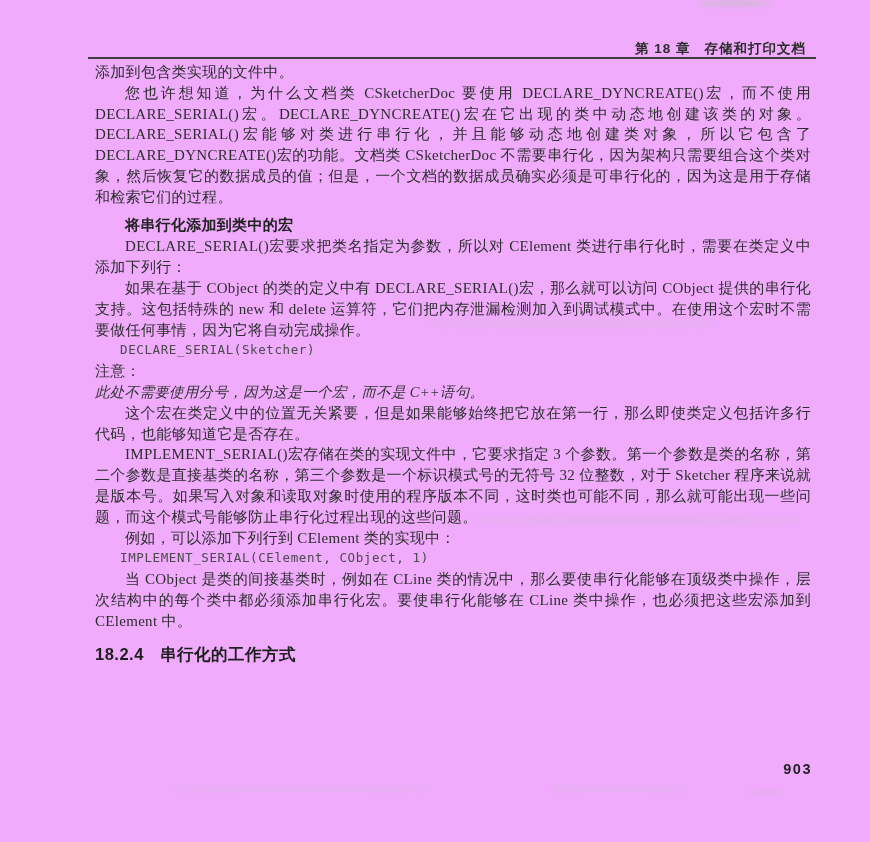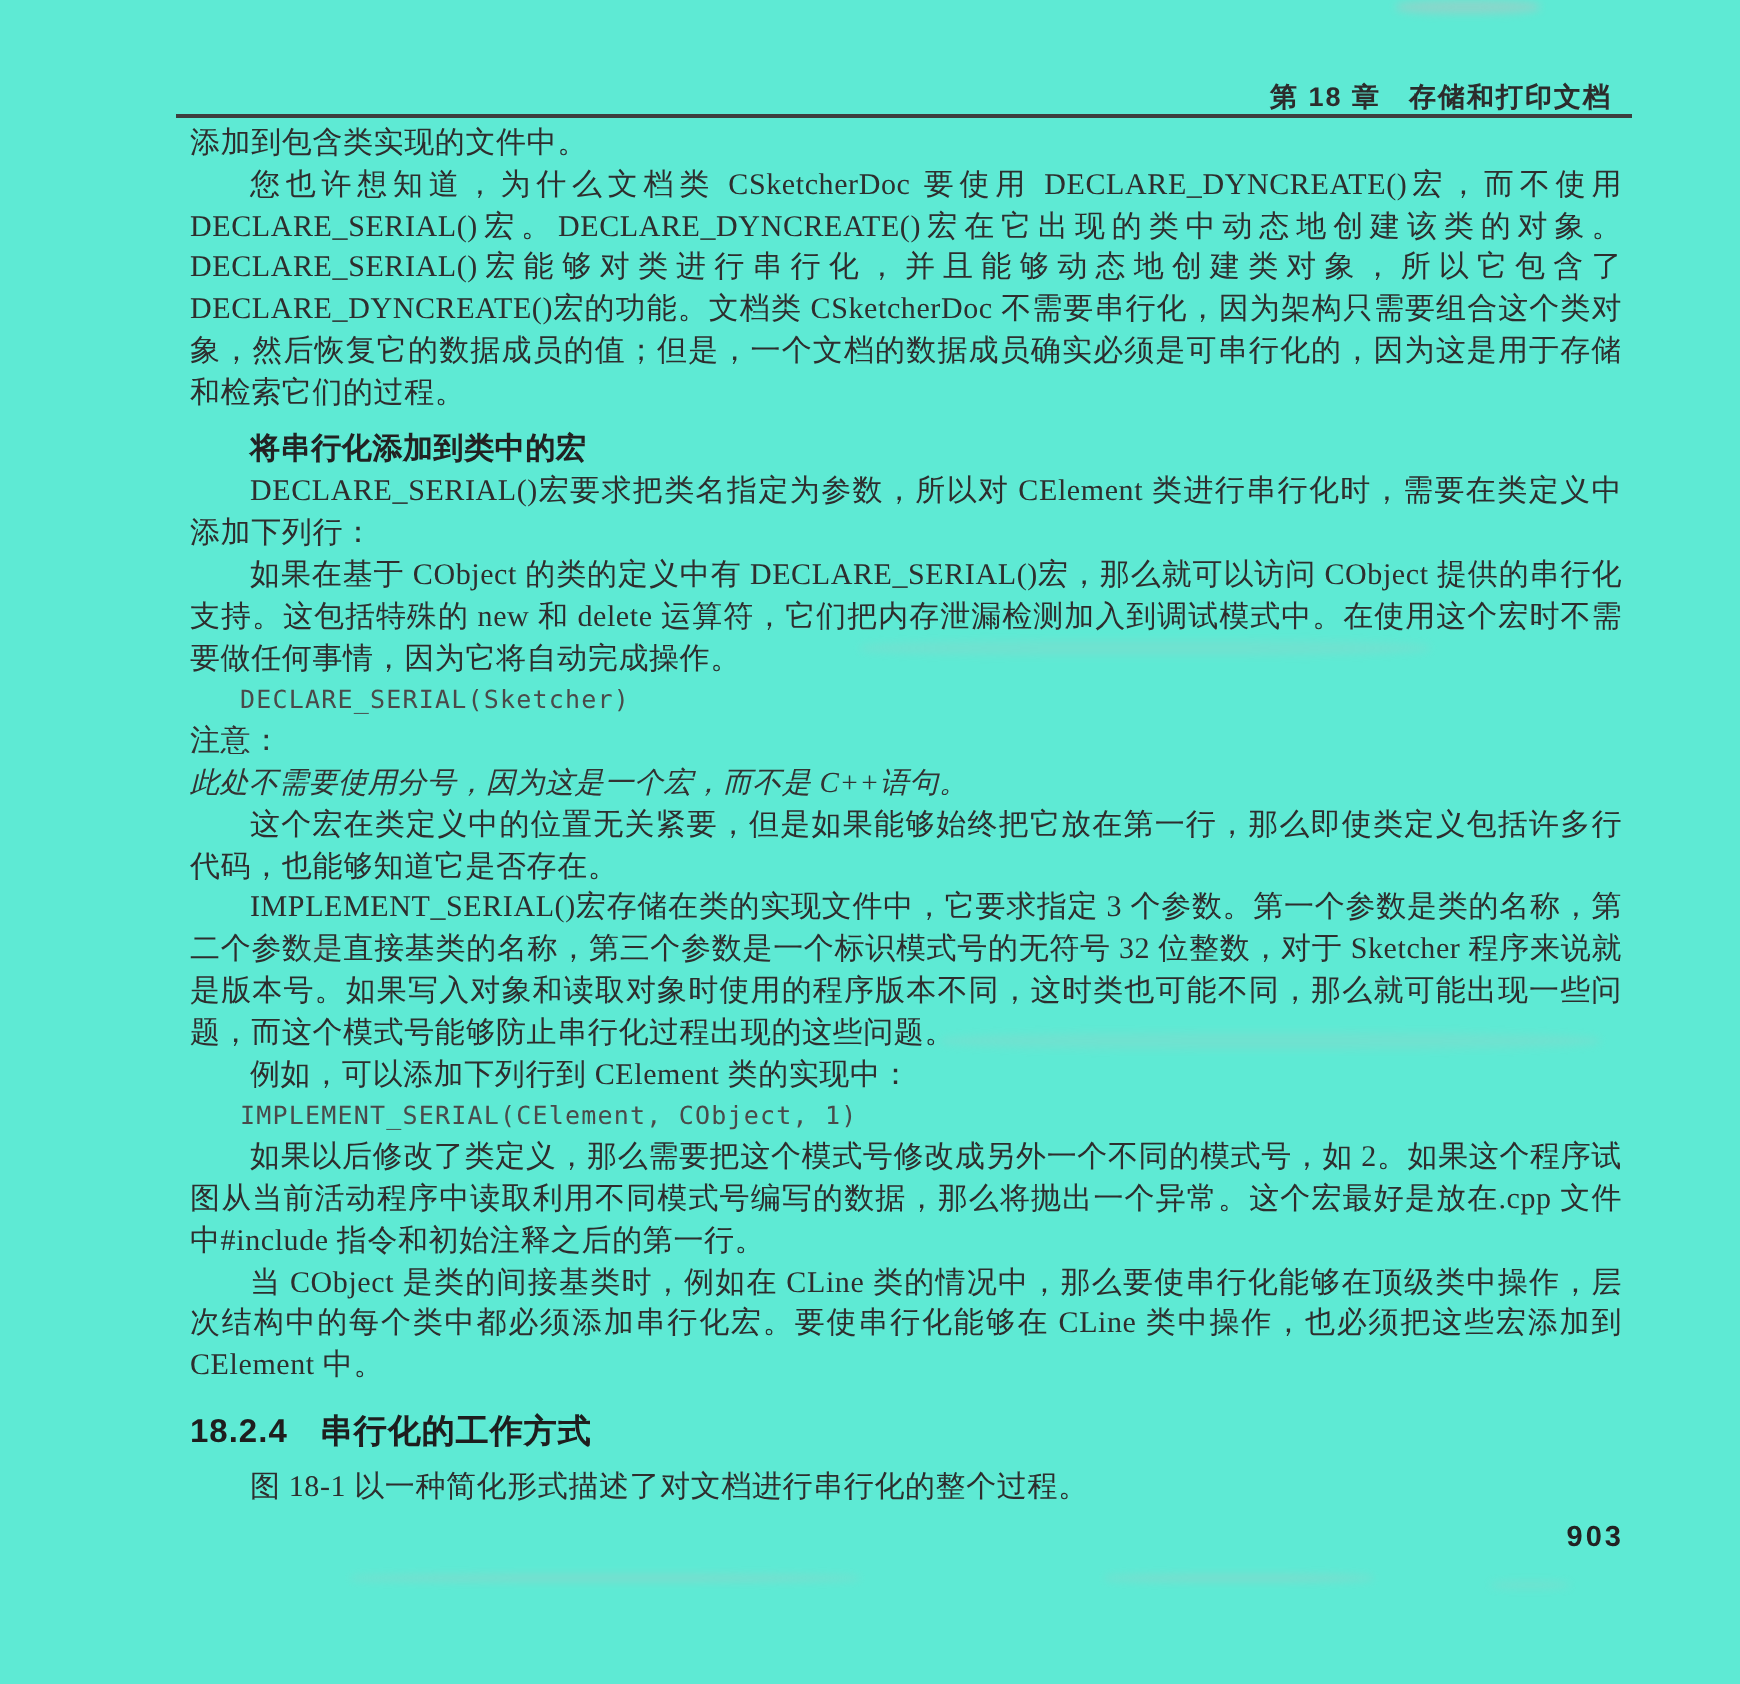--- a/index.html
+++ b/index.html
@@ -5,21 +5,21 @@
   html, body { margin: 0; padding: 0; }
   body {
     width: 870px; height: 842px;
     background: #ffffff;
     position: relative;
     overflow: hidden;
     font-family: "Liberation Serif", "DejaVu Serif", serif;
   }
   .page {
     position: absolute; inset: 0;
-    background: #5eead4;
+    background: #f0abfc;
   }
   
   .running-head {
     position: absolute;
     top: 40px; right: 64px;
     font-family: "Liberation Sans", "DejaVu Sans", sans-serif;
     font-weight: bold;
     font-size: 13.5px;
     color: #2c2c2c;
     letter-spacing: 1px;
@@ -135,29 +135,27 @@
     <p class="note-text">此处不需要使用分号，因为这是一个宏，而不是 C++语句。</p>
 
     <p>这个宏在类定义中的位置无关紧要，但是如果能够始终把它放在第一行，那么即使类定义包括许多行代码，也能够知道它是否存在。</p>
 
     <p>IMPLEMENT_SERIAL()宏存储在类的实现文件中，它要求指定 3 个参数。第一个参数是类的名称，第二个参数是直接基类的名称，第三个参数是一个标识模式号的无符号 32 位整数，对于 Sketcher 程序来说就是版本号。如果写入对象和读取对象时使用的程序版本不同，这时类也可能不同，那么就可能出现一些问题，而这个模式号能够防止串行化过程出现的这些问题。</p>
 
     <p>例如，可以添加下列行到 CElement 类的实现中：</p>
 
     <p class="codeline">IMPLEMENT_SERIAL(CElement, CObject, 1)</p>
 
-    <p>如果以后修改了类定义，那么需要把这个模式号修改成另外一个不同的模式号，如 2。如果这个程序试图从当前活动程序中读取利用不同模式号编写的数据，那么将抛出一个异常。这个宏最好是放在.cpp 文件中#include 指令和初始注释之后的第一行。</p>
 
     <p>当 CObject 是类的间接基类时，例如在 CLine 类的情况中，那么要使串行化能够在顶级类中操作，层次结构中的每个类中都必须添加串行化宏。要使串行化能够在 CLine 类中操作，也必须把这些宏添加到 CElement 中。</p>
 
     <div class="section-heading">
       <span class="sec-num">18.2.4</span><span>串行化的工作方式</span>
     </div>
 
-    <p>图 18-1 以一种简化形式描述了对文档进行串行化的整个过程。</p>
 
 
   </div>
 
   <div class="page-number">903</div>
 
   <div class="smudge sm-1"></div>
   <div class="smudge sm-2"></div>
   <div class="smudge sm-3"></div>
   <div class="smudge sm-4"></div>

